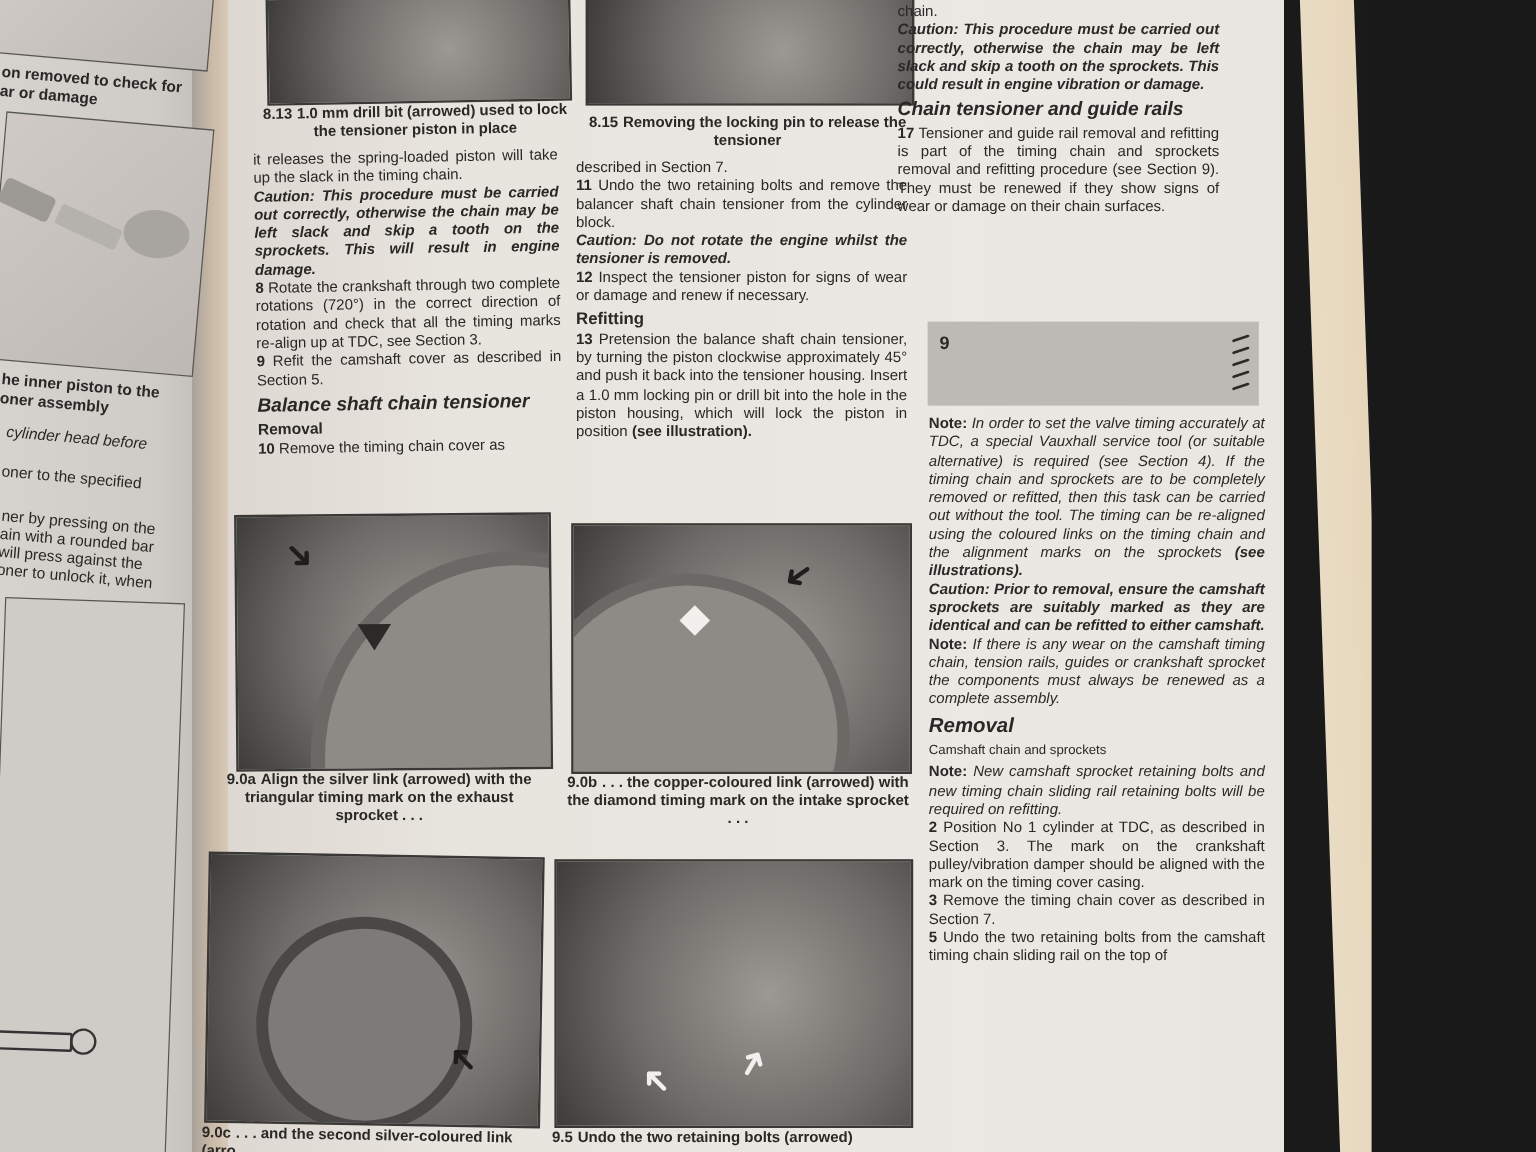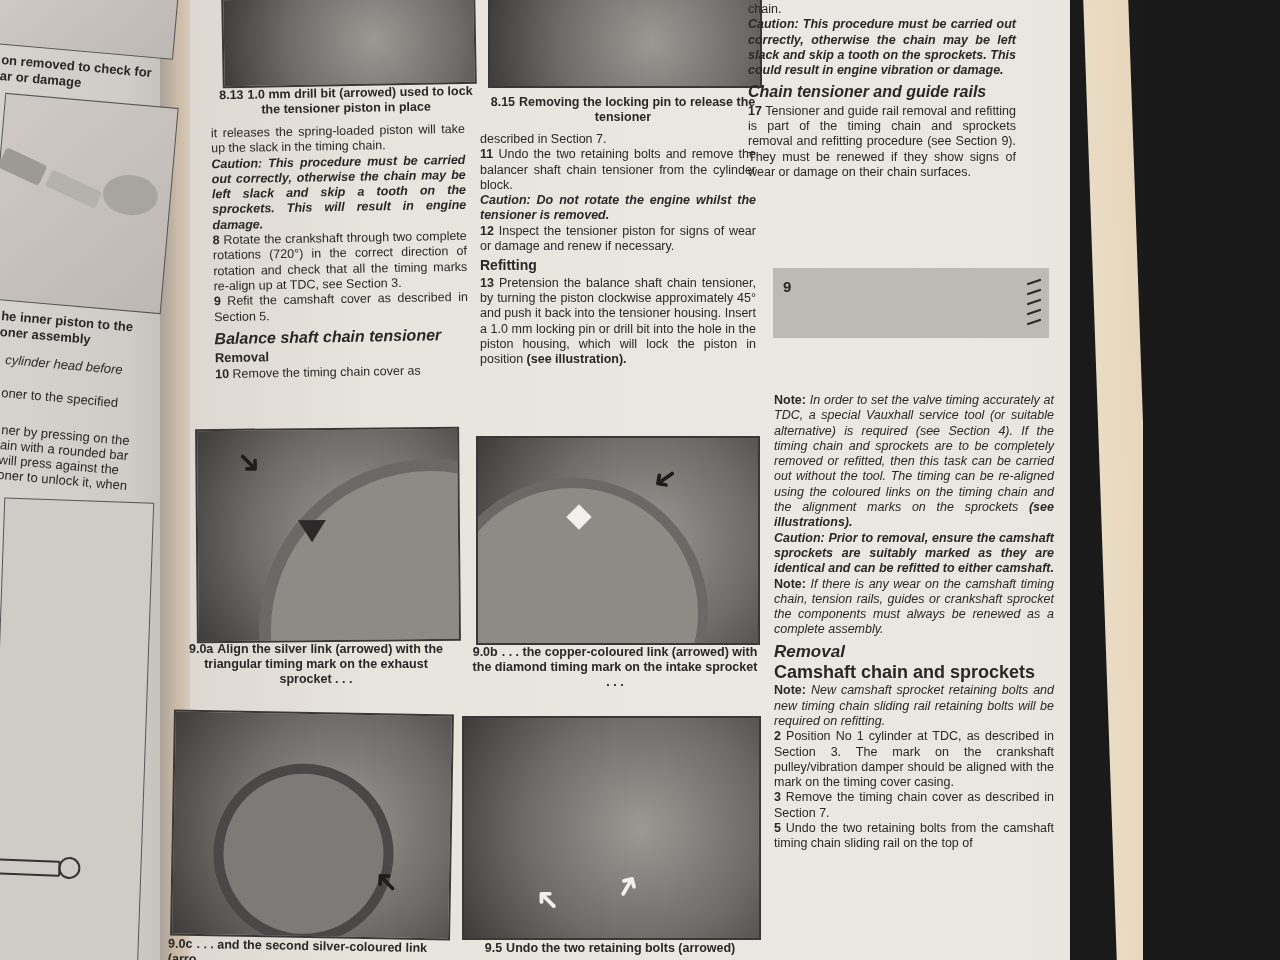--- a/index.html
+++ b/index.html
@@ -36,21 +36,21 @@
   .lp-it { font-style:italic; }
 
   .col { position:absolute; font-size:12.5px; line-height:15.3px; }
   .col p { margin:0; }
   .num { font-weight:bold; }
   .caution { font-weight:bold; font-style:italic; }
   .note-lbl { font-weight:bold; }
   .it { font-style:italic; }
   .h-italic { font-weight:bold; font-style:italic; font-size:16px; margin:6px 0 4px; }
   .h-sub { font-weight:bold; font-size:14px; margin:4px 0 2px; }
-  .h-plain { font-weight:bold; font-size:18px; margin:6px 0 3px; }
+  .h-plain { font-weight:normal; font-size:11px; margin:6px 0 3px; }
   .h-bigital { font-weight:bold; font-style:italic; font-size:17px; margin:6px 0 3px; }
 
   .fig { position:absolute; border:2px solid #3a3836; overflow:hidden;
     background:radial-gradient(circle at 60% 50%,#9c9995 0%,#6e6b68 55%,#3e3c3a 100%); }
   .caption { position:absolute; font-size:12.5px; line-height:15px; font-weight:bold; text-align:center; }
   .caption .fn { margin-right:4px; }
 
   .section-box {
     position:absolute; left:773px; top:268px; width:276px; height:70px;
     background:#bdbab5; padding:8px 10px; box-sizing:border-box;
@@ -146,21 +146,21 @@
   <div class="sprocket" style="left:40px;top:50px;width:160px;height:160px;background:#7d7a77;border:10px solid #4a4846;"></div>
   <div style="position:absolute;left:200px;top:150px;font-size:30px;color:#1e1d1c;transform:rotate(225deg);">➜</div>
 </div>
 <div class="fig" style="left:462px;top:716px;width:295px;height:220px;">
   <div style="position:absolute;left:70px;top:165px;font-size:30px;color:#f2f0ec;transform:rotate(225deg);">➜</div>
   <div style="position:absolute;left:150px;top:150px;font-size:30px;color:#f2f0ec;transform:rotate(-60deg);">➜</div>
 </div>
 <div class="caption" style="left:168px;top:939px;width:280px;text-align:left;transform:rotate(1deg);">
   <span class="fn">9.0c</span><span>. . . and the second silver-coloured link (arro...</span>
 </div>
-<div class="caption" style="left:460px;top:941px;width:300px;text-align:center;">
+<div class="caption" style="left:460px;top:941px;width:300px;text-align:left;">
   <span class="fn">9.5</span><span>Undo the two retaining bolts (arrowed)</span>
 </div>
 
 <div class="col" style="left:748px;top:2px;width:268px;text-align:justify;">
   <p>chain.</p>
   <p class="caution">Caution: This procedure must be carried out correctly, otherwise the chain may be left slack and skip a tooth on the sprockets. This could result in engine vibration or damage.</p>
   <div class="h-italic">Chain tensioner and guide rails</div>
   <p><span class="num">17</span> <span>Tensioner and guide rail removal and refitting is part of the timing chain and sprockets removal and refitting procedure (see Section 9). They must be renewed if they show signs of wear or damage on their chain surfaces.</span></p>
 </div>
 
@@ -170,21 +170,21 @@
     <g stroke="#2b2a28" stroke-width="2.2" fill="none" stroke-linecap="round">
       <path d="M3 6 L15 2"></path>
         <path d="M3 16 L15 12"></path>
         <path d="M3 26 L15 22"></path>
         <path d="M3 36 L15 32"></path>
         <path d="M3 46 L15 42"></path>
     </g>
   </svg>
 </div>
 
-<div class="col" style="left:774px;top:346px;width:280px;text-align:justify;margin-top:47px;">
+<div class="col" style="left:774px;top:346px;width:280px;text-align:justify;">
   <p><span class="note-lbl">Note:</span> <span class="it">In order to set the valve timing accurately at TDC, a special Vauxhall service tool (or suitable alternative) is required (see Section 4). If the timing chain and sprockets are to be completely removed or refitted, then this task can be carried out without the tool. The timing can be re-aligned using the coloured links on the timing chain and the alignment marks on the sprockets</span> <b class="it">(see illustrations).</b></p>
   <p class="caution">Caution: Prior to removal, ensure the camshaft sprockets are suitably marked as they are identical and can be refitted to either camshaft.</p>
   <p><span class="note-lbl">Note:</span> <span class="it">If there is any wear on the camshaft timing chain, tension rails, guides or crankshaft sprocket the components must always be renewed as a complete assembly.</span></p>
   <div class="h-bigital">Removal</div>
   <div class="h-plain">Camshaft chain and sprockets</div>
   <p><span class="note-lbl">Note:</span> <span class="it">New camshaft sprocket retaining bolts and new timing chain sliding rail retaining bolts will be required on refitting.</span></p>
   <p><span class="num">2</span> <span>Position No 1 cylinder at TDC, as described in Section 3. The mark on the crankshaft pulley/vibration damper should be aligned with the mark on the timing cover casing.</span></p>
   <p><span class="num">3</span> <span>Remove the timing chain cover as described in Section 7.</span></p>
   <p><span class="num">5</span> <span>Undo the two retaining bolts from the camshaft timing chain sliding rail on the top of</span></p>
 </div>

